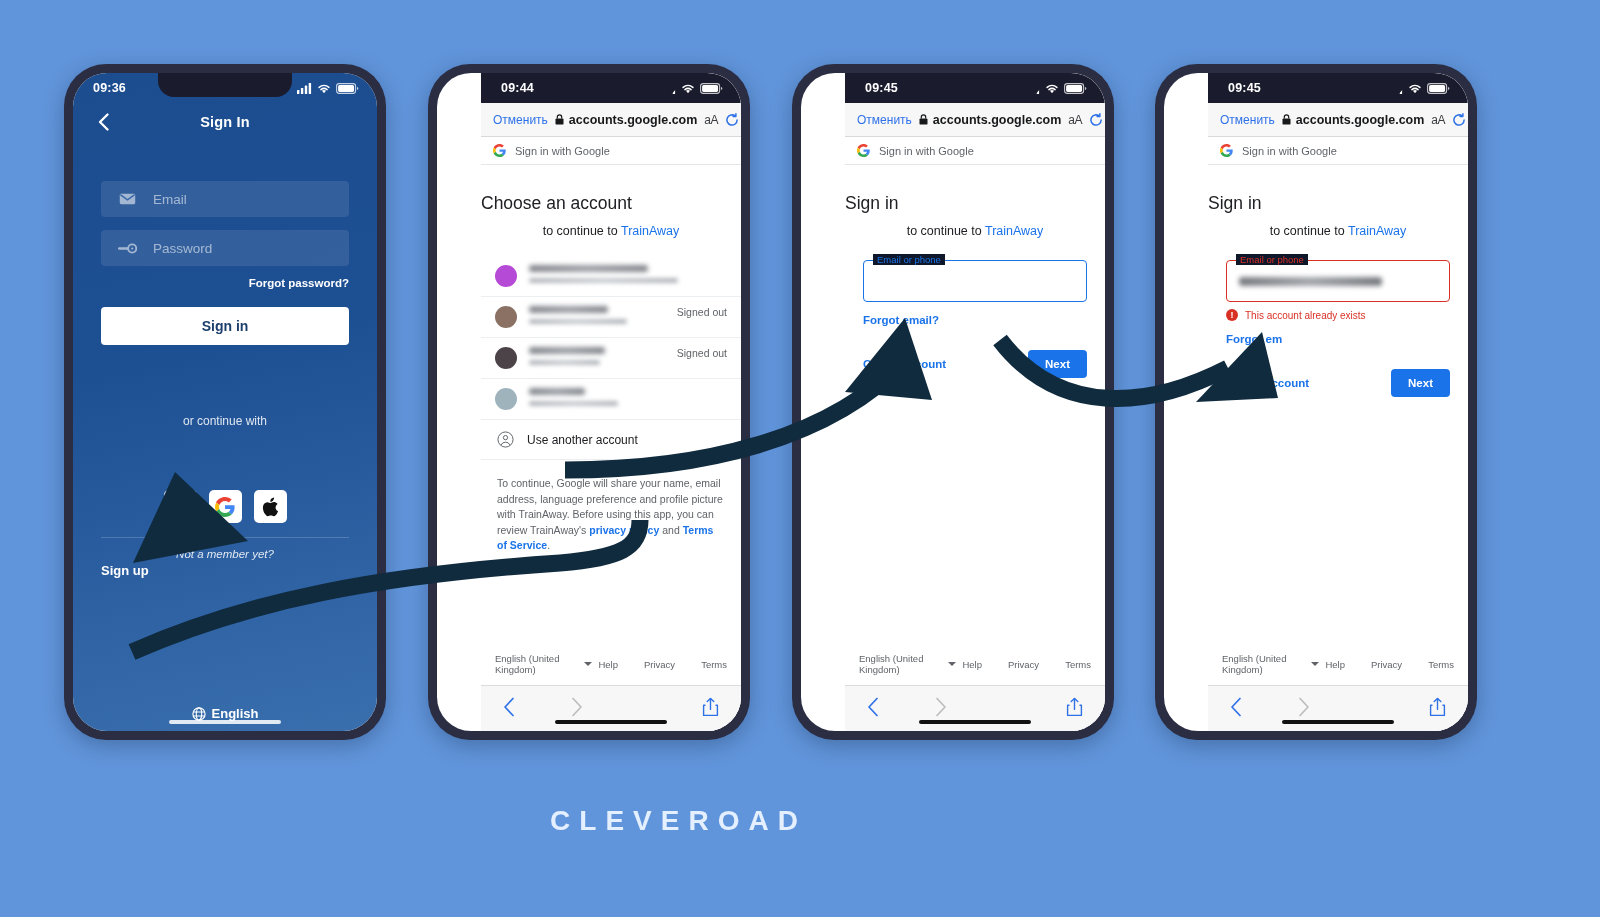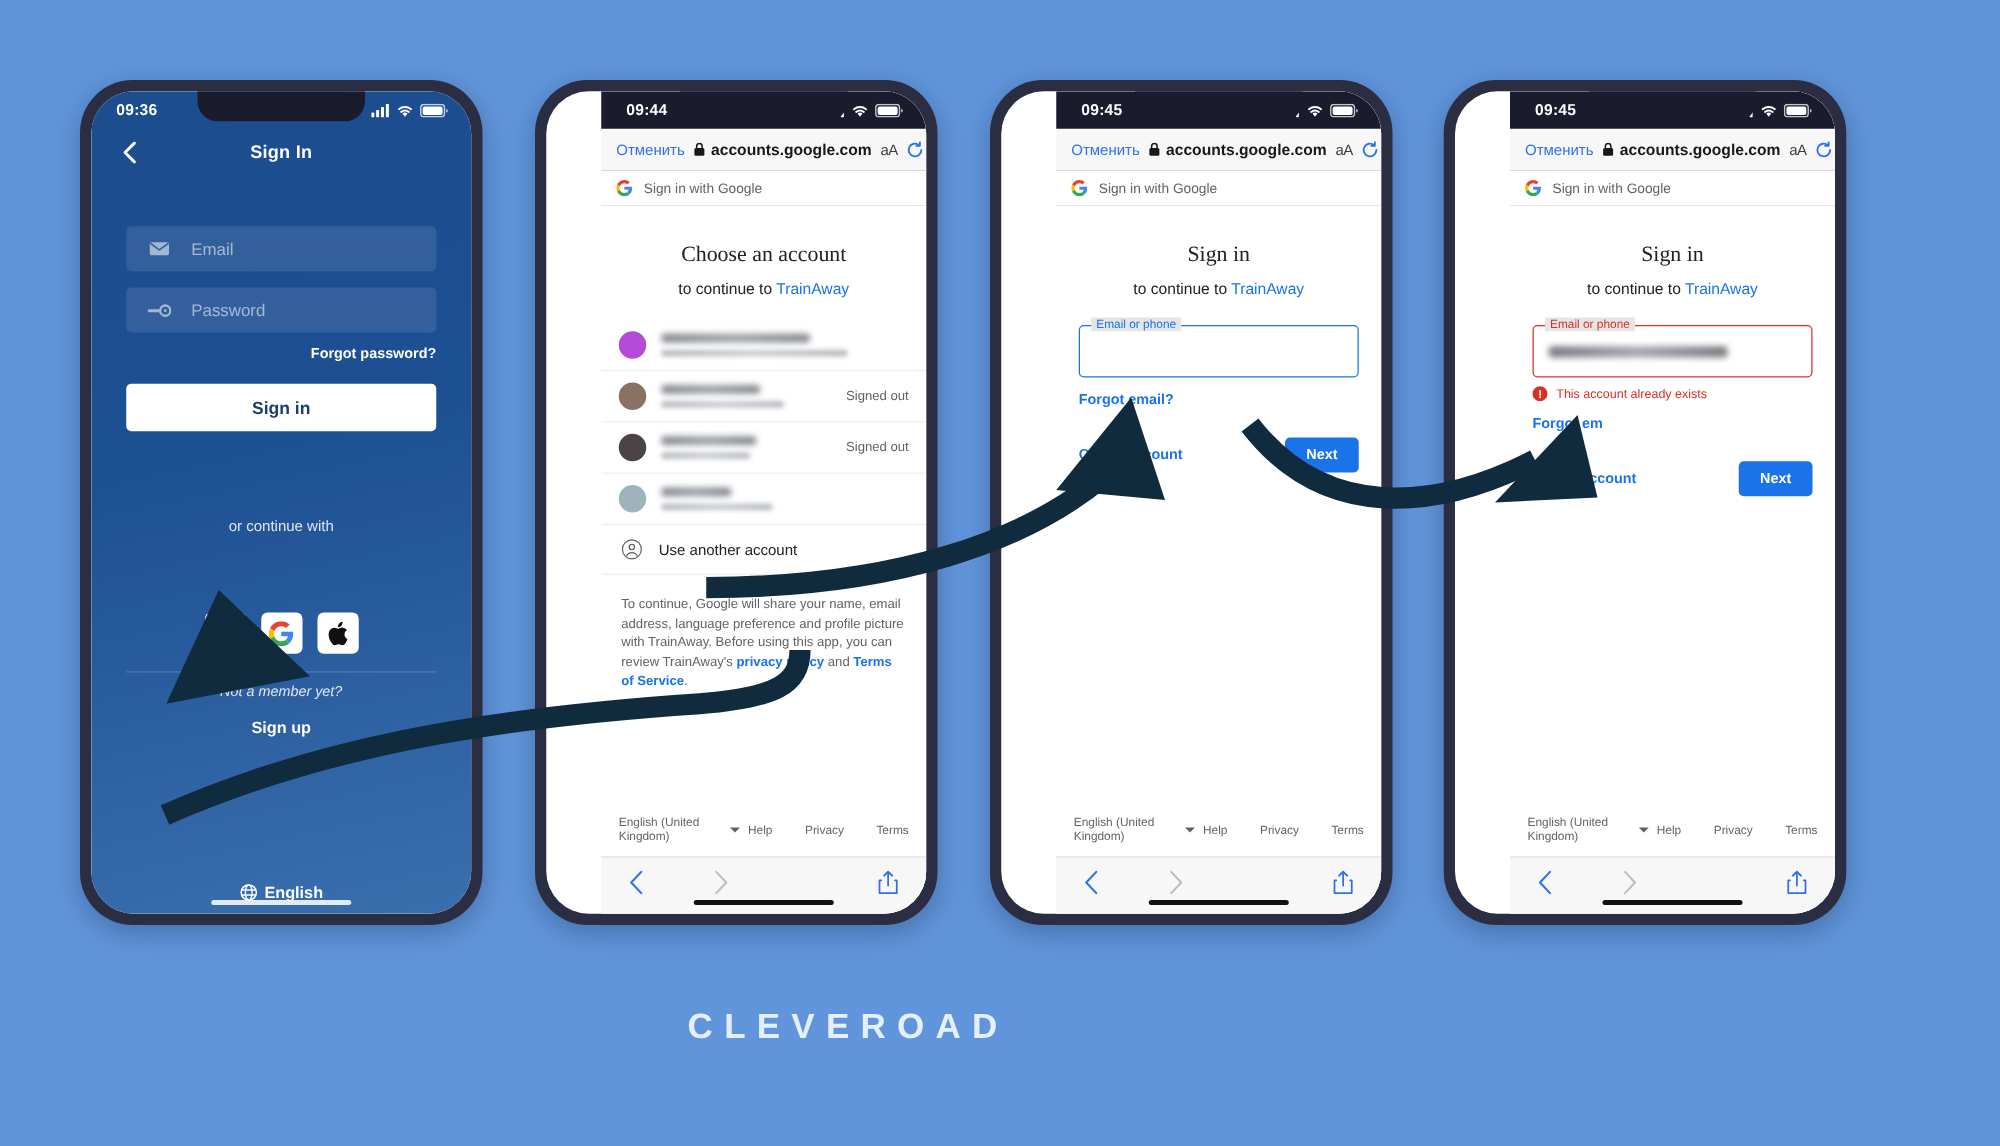--- a/index.html
+++ b/index.html
@@ -96,21 +96,21 @@
     margin-top: 62px;
     display: flex; justify-content: center; gap: 12px;
   }
   .soc {
     width: 33px; height: 33px; background: #fff;
     border-radius: 5px;
     display: flex; align-items: center; justify-content: center;
   }
   .hr-line { margin-top: 14px; height: 1px; background: rgba(255,255,255,.18); }
   .member { margin-top: 10px; text-align: center; font-size: 11.5px; color: rgba(255,255,255,.85); font-style: italic; }
-  .signup { margin-top: 14px; text-align: center; font-size: 13px; font-weight: bold; color: #fff; }
+  .signup { margin-top: 3px; font-size: 13px; font-weight: bold; color: #fff; }
   .lang-row {
     margin-top: auto; margin-bottom: 10px;
     display: flex; align-items: center; justify-content: center; gap: 6px;
     font-size: 13px; font-weight: bold;
   }
   .home-ind {
     position: absolute; bottom: 7px; left: 50%; transform: translateX(-50%);
     width: 112px; height: 4px; border-radius: 3px; background: rgba(255,255,255,.85);
   }
 
@@ -134,28 +134,28 @@
   }
   .addr-aa { font-size: 12px; color: #3b3d40; letter-spacing: -.5px; }
   .addr-reload { color: #2f72e8; display: flex; }
   .gheader {
     height: 28px; border-bottom: 1px solid #e6e6e6;
     display: flex; align-items: center; gap: 9px; padding: 0 12px;
     background: #fff;
   }
   .gheader .glabel { font-size: 11px; color: #5f6368; }
   .gcontent { flex: 1; overflow: hidden; position: relative; background: #fff; }
-  .gtitle { text-align: center; font-size: 17.5px; color: #202124; margin-top: 28px; font-weight: normal; font-family: Liberation Serif, serif; }
+  .gtitle { text-align: left; font-size: 17.5px; color: #202124; margin-top: 28px; font-weight: normal; }
   .gsub { text-align: center; font-size: 12.5px; color: #202124; margin-top: 10px; }
   .gsub b { color: #1a73e8; font-weight: normal; }
 
   
   .acct-list { margin-top: 18px; }
   .acct {
-    display: flex; align-items: center; gap: 12px;
+    display: flex; gap: 12px;
     padding: 9px 14px;
     border-bottom: 1px solid #eceff1;
   }
   .avatar { width: 22px; height: 22px; border-radius: 50%; flex: none; filter: blur(.4px); }
   .acct-txt { flex: 1; min-width: 0; }
   .blur-name {
     height: 7px; border-radius: 3px;
     background: linear-gradient(90deg,#6b6f76,#8a8e95,#6b6f76);
     filter: blur(2.4px); opacity: .85;
   }
@@ -180,21 +180,21 @@
   
   .gform { padding: 0 18px; margin-top: 22px; }
   .tf {
     position: relative; height: 42px;
     border: 1.6px solid #1a73e8; border-radius: 4px;
     display: flex; align-items: center; padding: 0 12px;
   }
   .tf.err { border-color: #d93025; }
   .tf-label {
     position: absolute; top: -7px; left: 9px;
-    background: #e5e5e5; padding: 0 4px;
+    background: #0f172a; padding: 0 4px;
     font-size: 9.5px; color: #1a73e8;
   }
   .tf.err .tf-label { color: #d93025; }
   .tf-blurval {
     height: 9px; width: 72%; border-radius: 3px;
     background: linear-gradient(90deg,#55595f,#8d9197,#55595f);
     filter: blur(2.6px); opacity: .8;
   }
   .err-row {
     display: flex; align-items: center; gap: 7px;

